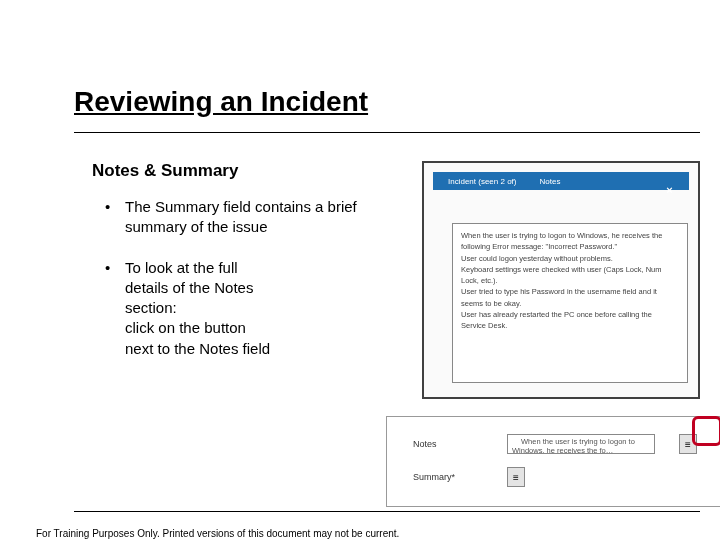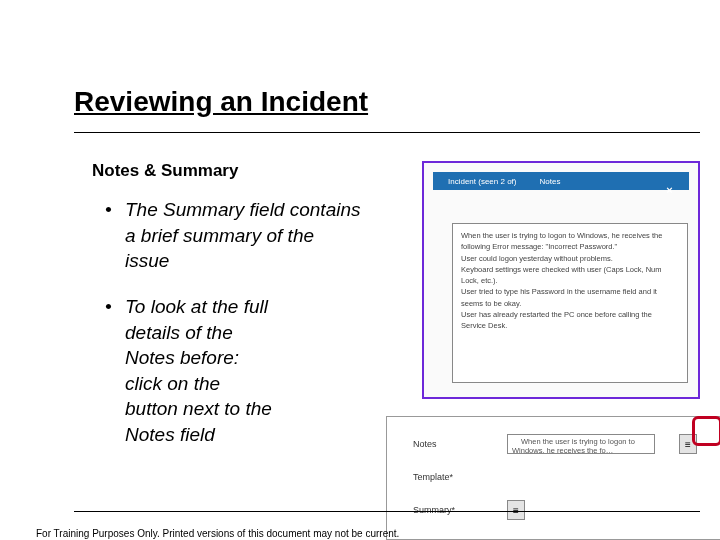--- a/index.html
+++ b/index.html
@@ -9,27 +9,27 @@
   .title { font-size: 28px; font-weight: bold; text-decoration: underline; margin-bottom: 14px; }
   .hr-top { border: none; border-top: 1px solid #000; margin-bottom: 10px; }
 
   .row { display: flex; gap: 14px; }
   .left { flex: 1 1 55%; }
   .right { width: 278px; }
 
   .subhead { font-size: 17px; font-weight: bold; margin-bottom: 16px; }
 
   ul.bullets { list-style: none; }
-  ul.bullets > li { position: relative; padding-left: 24px; font-size: 19px; line-height: 1.35; margin-bottom: 20px; font-style: italic; }
+  ul.bullets > li { position: relative; padding-left: 24px; font-size: 15px; line-height: 1.35; margin-bottom: 20px; }
   ul.bullets > li::before { content: "•"; position: absolute; left: 4px; top: 0; }
   .li3 { width: 62%; }
 
   
   .dialog {
-    border: 2px solid #6d28d9;
+    border: 2px solid #404040;
     background: #fafafa;
     width: 278px;
     height: 238px;
     display: flex;
     flex-direction: column;
     font-size: 8px;
   }
   .dlg-title {
     background: #1f6fb2;
     color: #fff;
@@ -109,21 +109,21 @@
 
 <div class="slide">
   <div class="title">Reviewing an Incident</div>
   <hr class="hr-top">
 
   <div class="row">
     <div class="left">
       <div class="subhead">Notes &amp; Summary</div>
       <ul class="bullets">
         <li>The Summary field contains a brief summary of the issue</li>
-        <li class="li3" style="white-space: pre-line;">To look at the full details of the Notes before:
+        <li class="li3" style="white-space: pre-line;">To look at the full details of the Notes section:
 click on the button next to the Notes field</li>
       </ul>
     </div>
 
     <div class="right">
       <div class="dialog">
         <div class="dlg-title">
           <span>Incident (seen 2 of)</span>
           <span class="t2">Notes</span>
           <span class="dlg-close">×</span>
@@ -149,23 +149,20 @@
       <div class="fs-field">
         <span>When the user is trying to logon to Windows, he receives the fo…</span>
         <div class="scroll-arrows">
             <span>▴</span>
             <span>▾</span>
           </div>
       </div>
       <div class="fs-btn">≡</div>
     </div>
     <div class="fs-row">
-      <div class="fs-label">Template*</div>
-    </div>
-    <div class="fs-row">
       <div class="fs-label">Summary*</div>
       <div class="fs-btn">≡</div>
     </div>
   </div>
 
   <div class="highlight-red hl1"></div>
 
   <hr class="hr-bottom">
   <div class="footer">For Training Purposes Only. Printed versions of this document may not be current.</div>
 </div>

